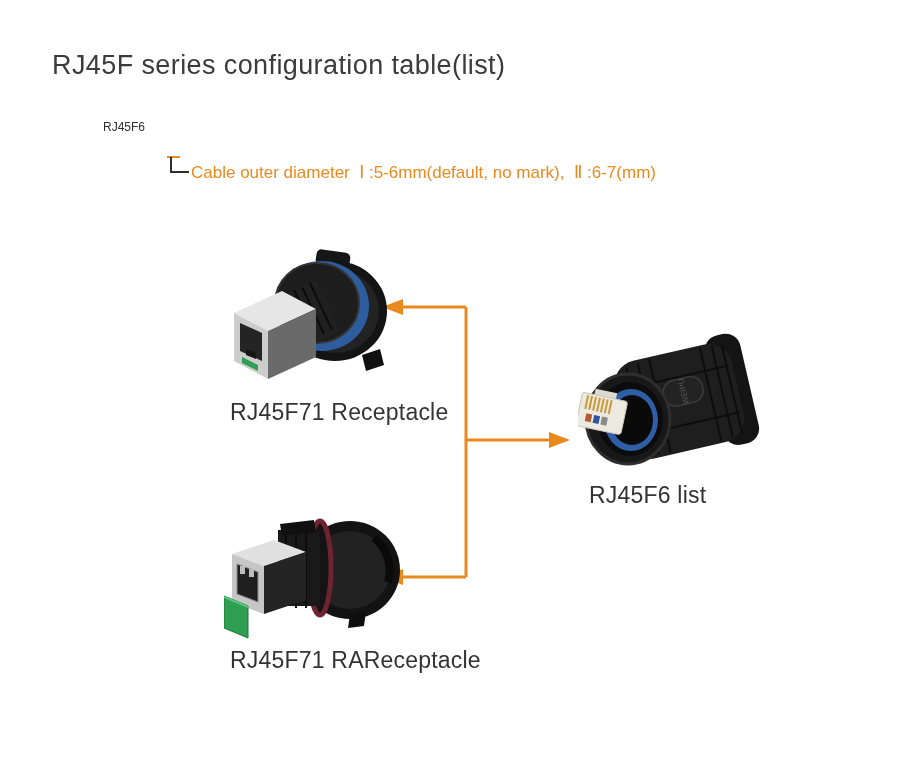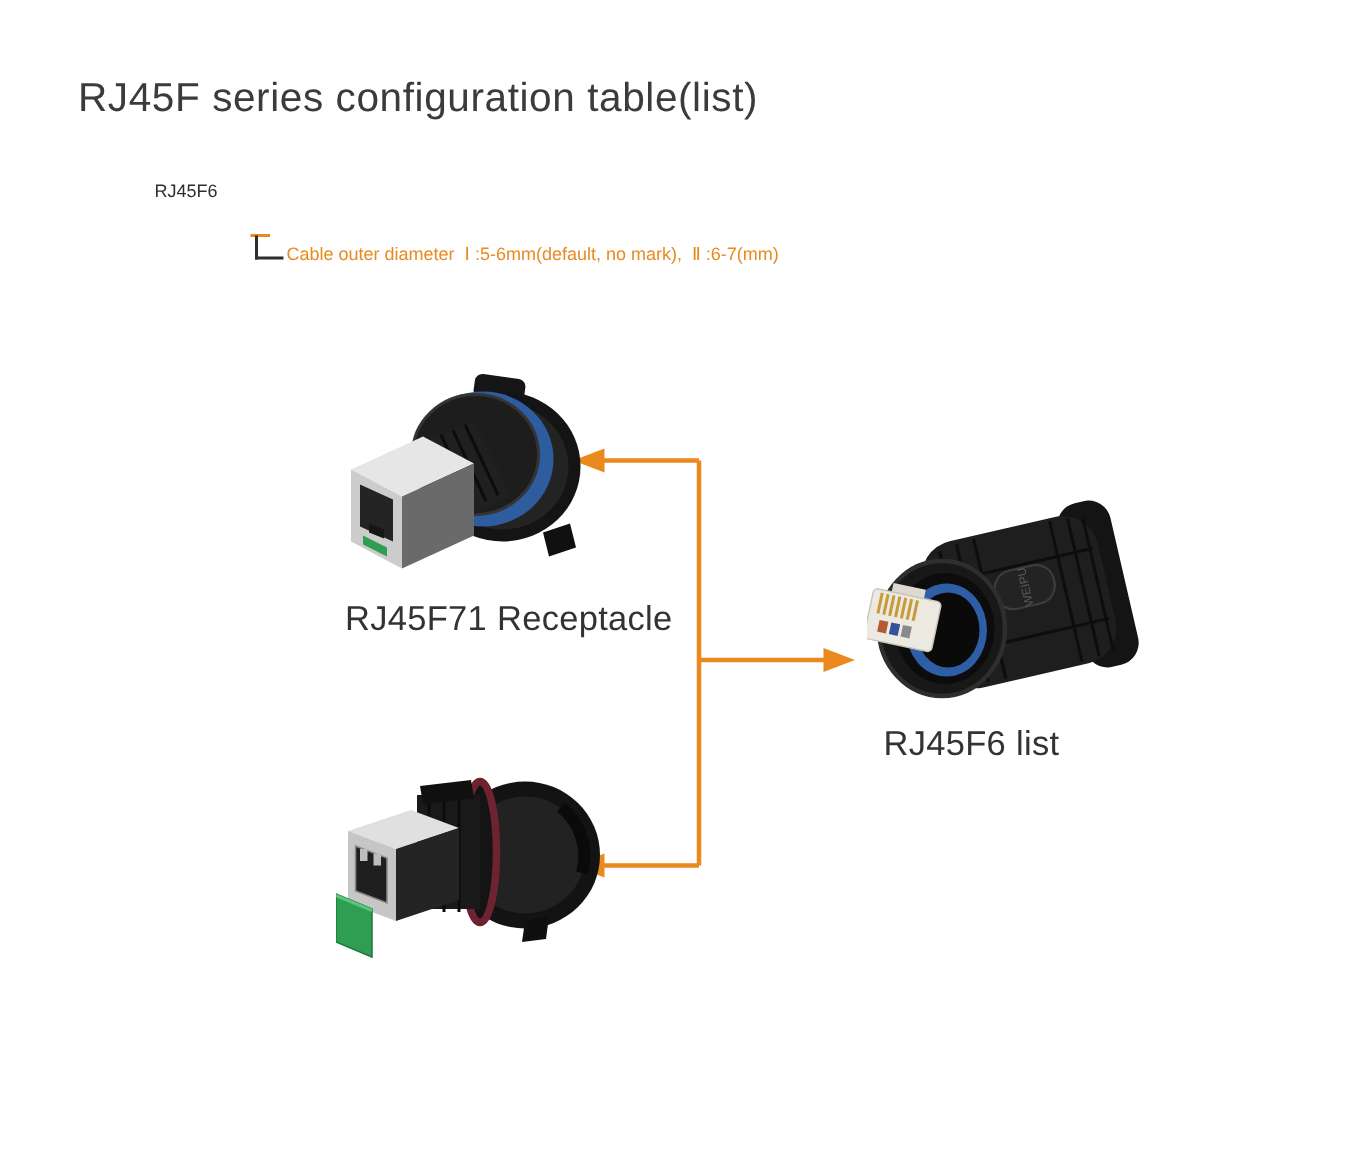--- a/index.html
+++ b/index.html
@@ -25,21 +25,21 @@
     left:167px;top:156px;width:13px;height:2px;background:#e9891e;
   }
   .bracket-v{
     left:170px;top:157px;width:2px;height:16px;background:#2e2e2e;
   }
   .bracket-h{
     left:170px;top:171px;width:19px;height:2px;background:#2e2e2e;
   }
   .cable-note{
     left:191px;top:162px;
-    font-size:12px;color:#e9891e;
+    font-size:17px;color:#e9891e;
     white-space:pre;
   }
   .product-label{
     font-size:23px;color:#333333;letter-spacing:0.2px;
   }
   .lbl-receptacle{left:230px;top:399px;}
   .lbl-plug{left:589px;top:482px;}
   .lbl-ra{left:230px;top:647px;}
   .img-receptacle{left:212px;top:243px;width:190px;height:155px;}
   .img-plug{left:578px;top:333px;width:190px;height:150px;}
@@ -188,14 +188,15 @@
       <polygon points="40,58 82,44 82,92 40,106" fill="#242424"></polygon>
 
       <polygon points="13,56 34,64 34,94 13,86" fill="#1f1f1f" stroke="#8a8a8a" stroke-width="1"></polygon>
       <rect x="16" y="58" width="5" height="8" fill="#bdbdbd"></rect>
       <rect x="25" y="61" width="5" height="8" fill="#bdbdbd"></rect>
 
       <polygon points="0,88 24,98 24,130 0,120" fill="#2f9e52" stroke="#1d7a3a" stroke-width="1"></polygon>
       <line x1="0" y1="89" x2="24" y2="99" stroke="#58c57a" stroke-width="2"></line>
     </svg>
   </div>
+  <div class="abs product-label lbl-ra">RJ45F71 RAReceptacle</div>
 
 </div>
 
 </body></html>

